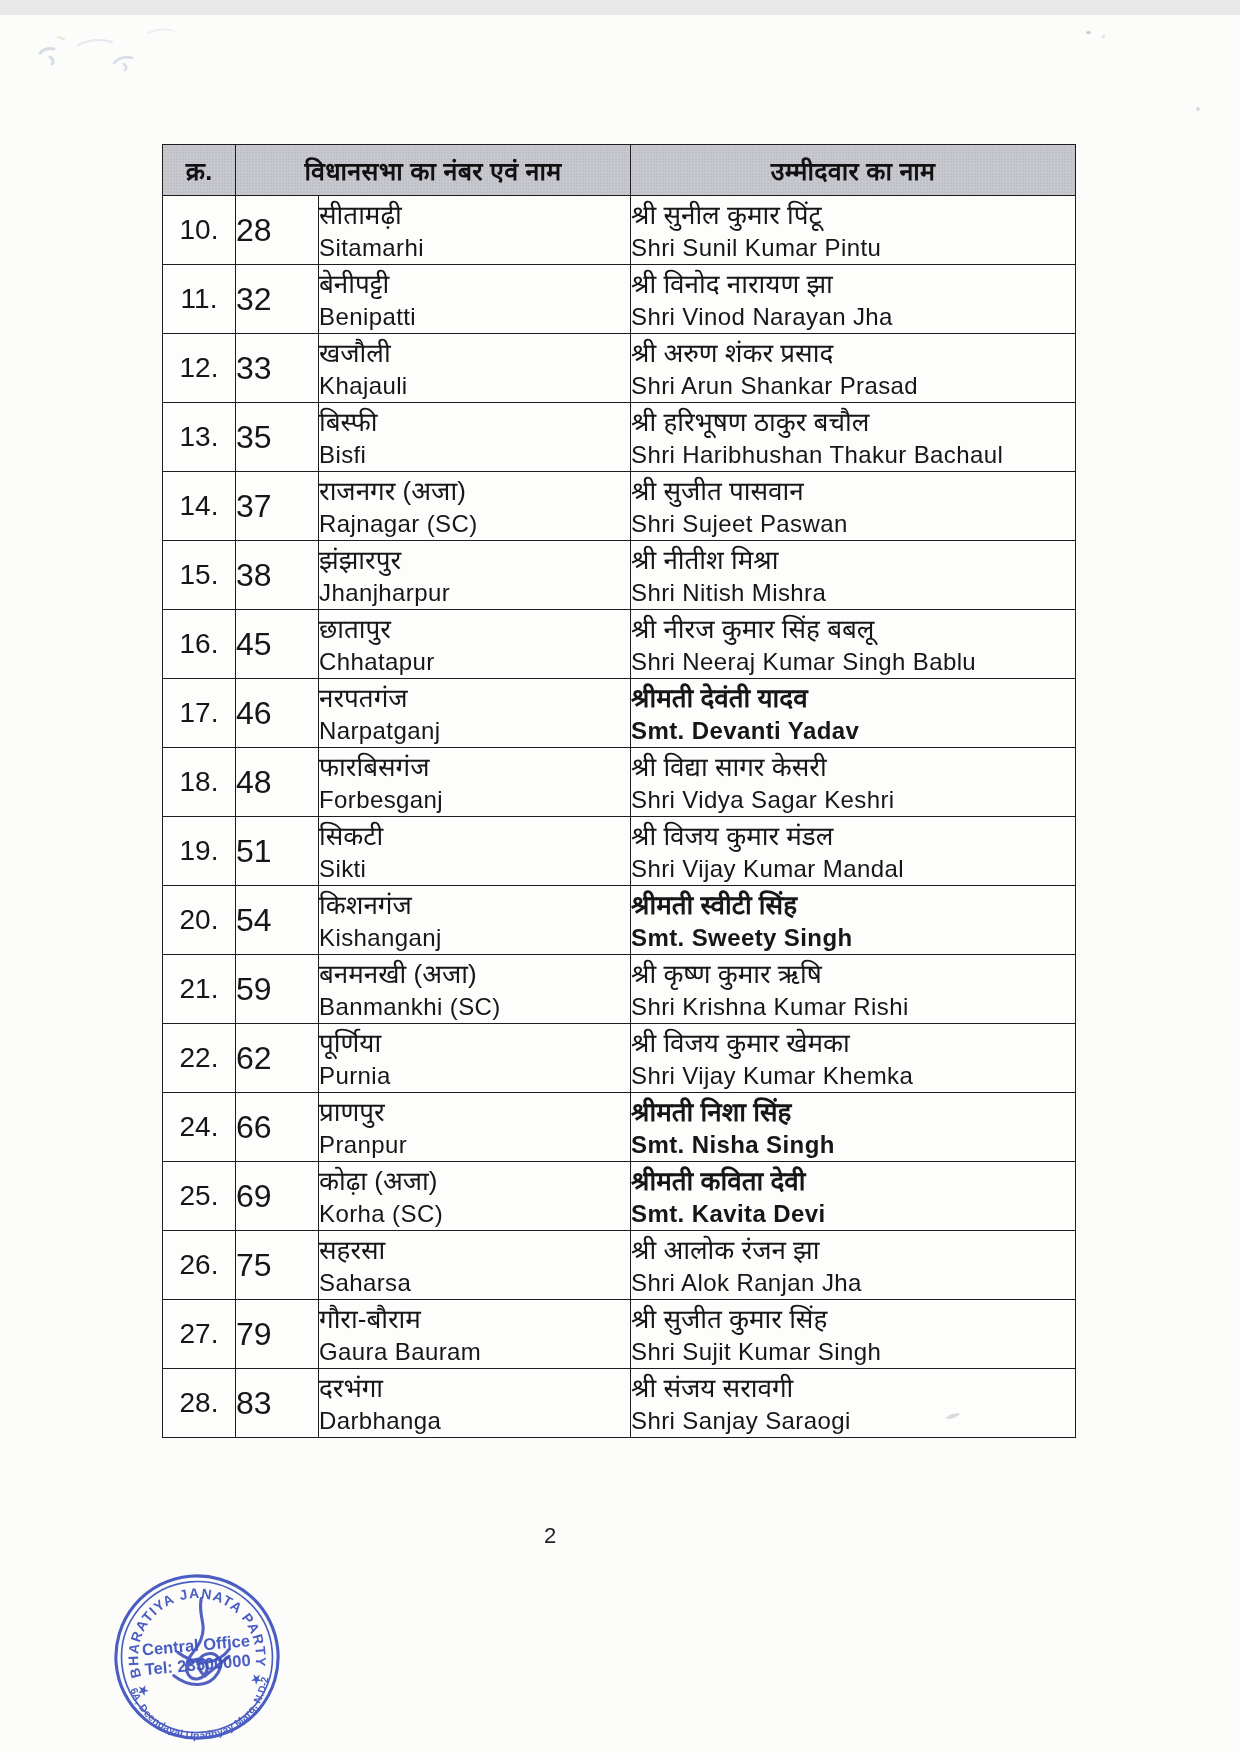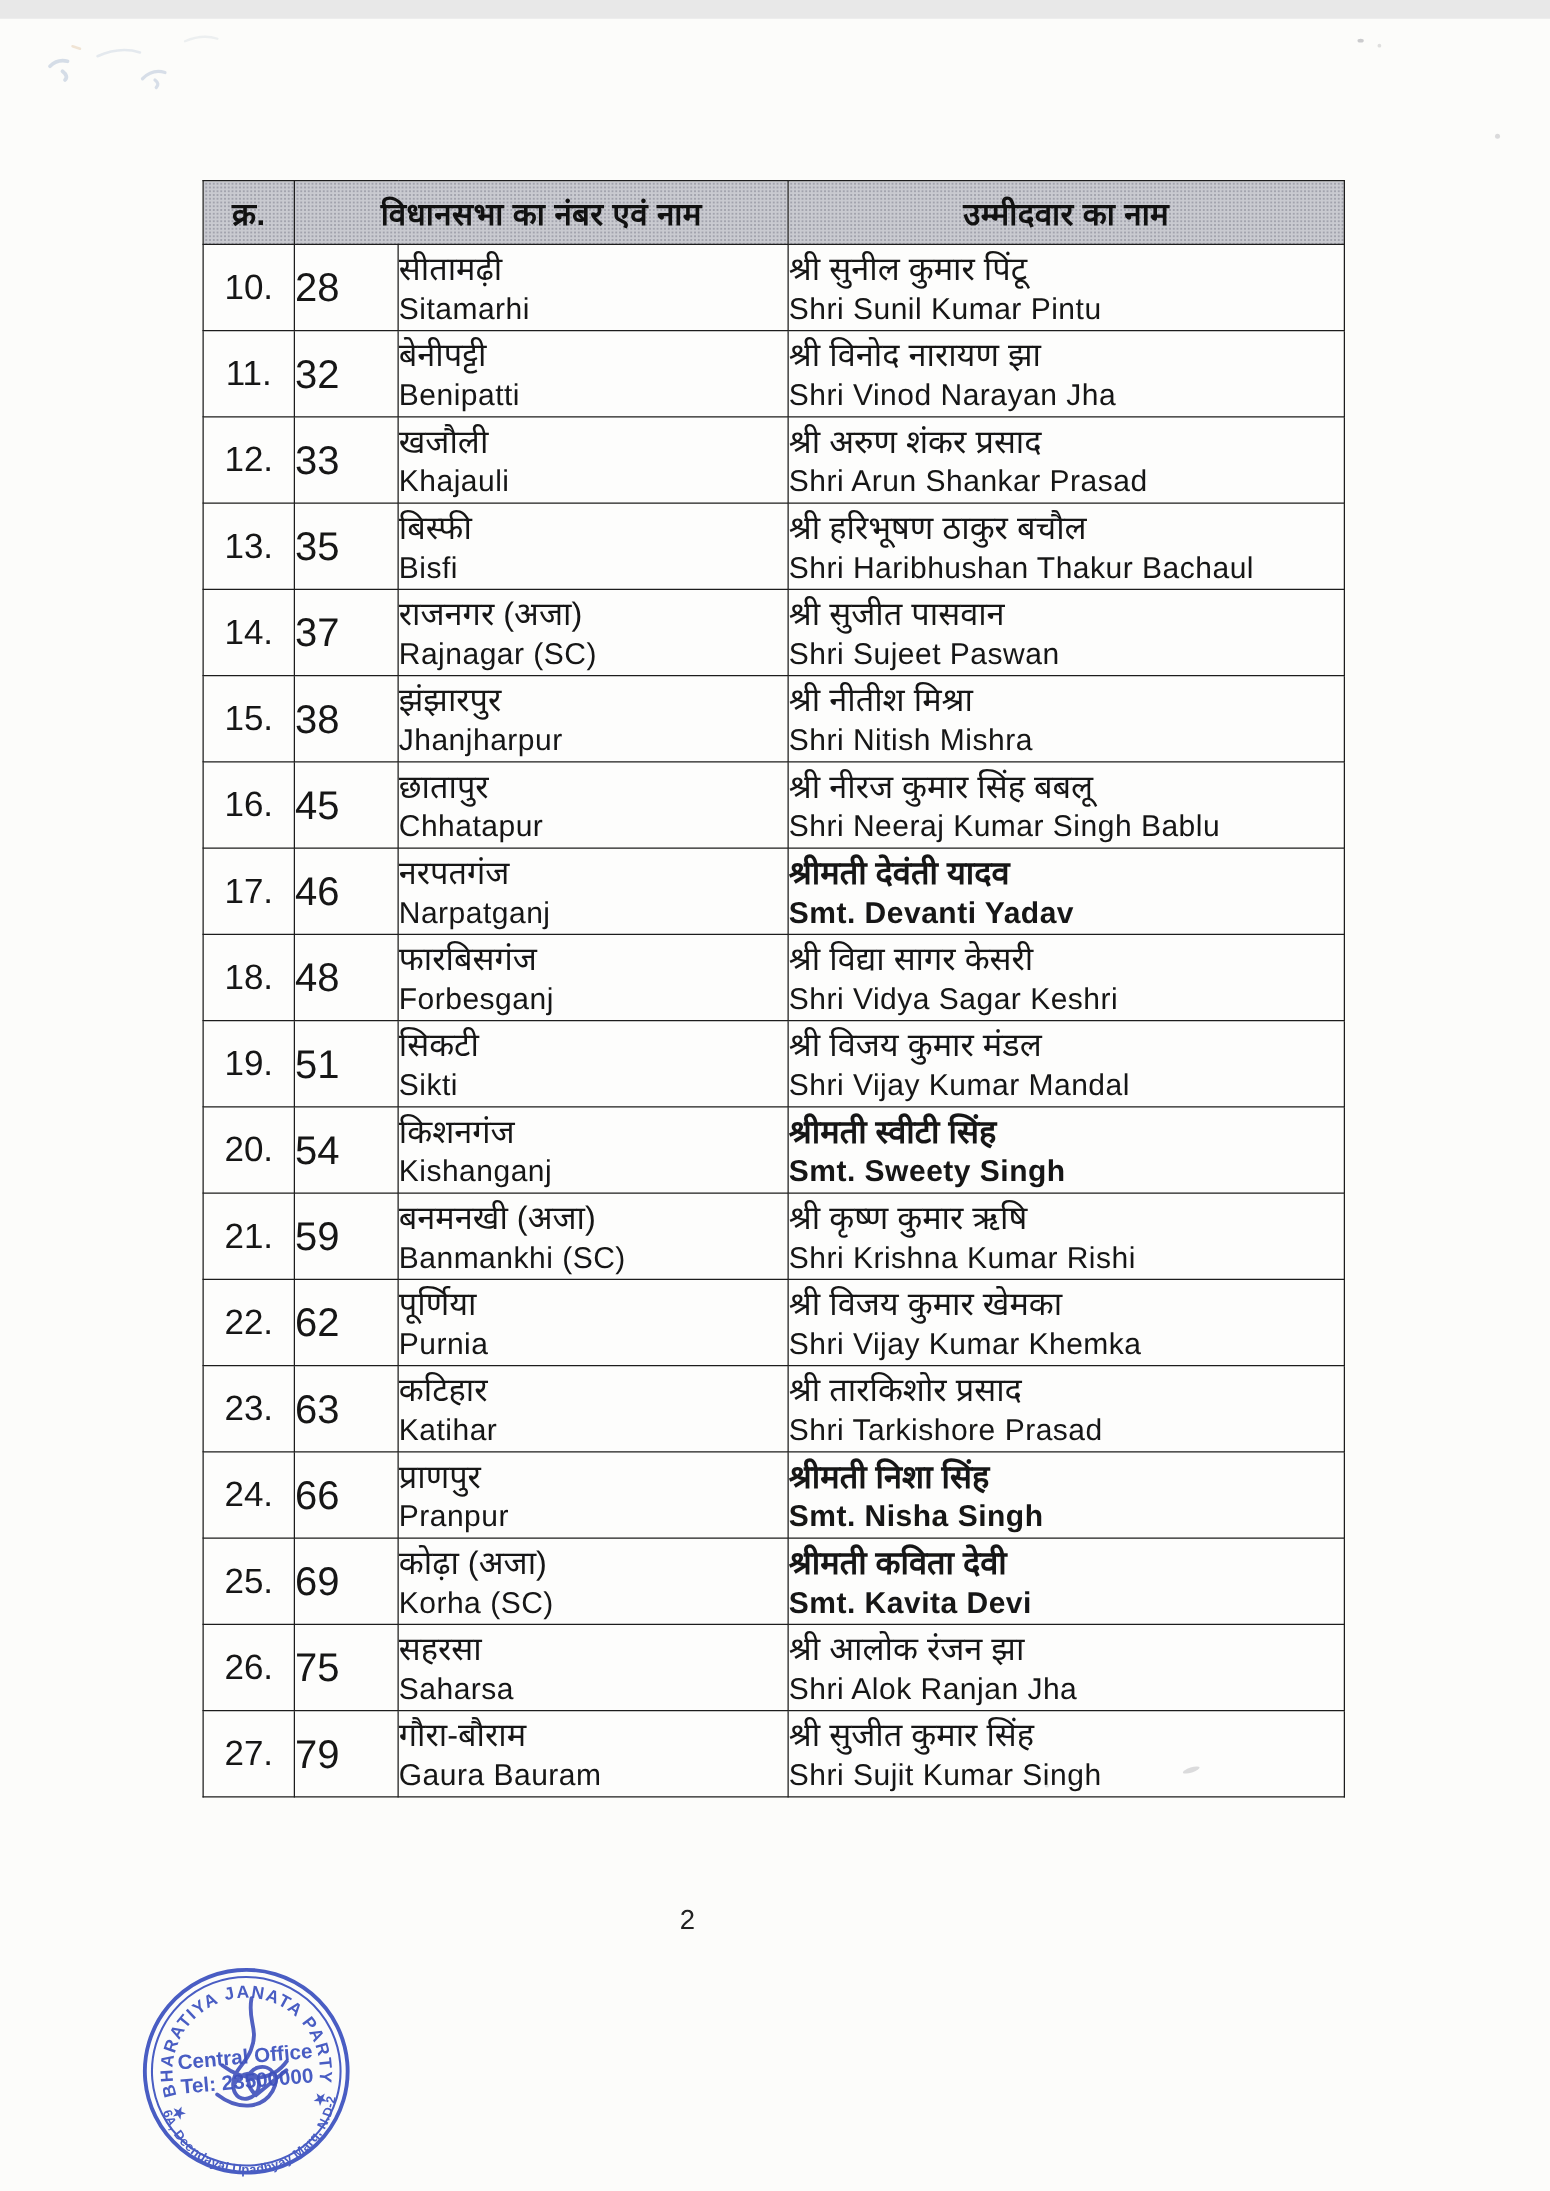--- a/index.html
+++ b/index.html
@@ -238,32 +238,20 @@
       <td class="c-num"><span>62</span></td>
       <td class="c-name">
         <div class="hi">पूर्णिया</div>
         <div class="en">Purnia</div>
       </td>
       <td class="c-cand">
         <div class="hi">श्री विजय कुमार खेमका</div>
         <div class="en">Shri Vijay Kumar Khemka</div>
       </td>
     </tr>
-        <tr>
-      <td class="c-sno"><span>23.</span></td>
-      <td class="c-num"><span>63</span></td>
-      <td class="c-name">
-        <div class="hi">कटिहार</div>
-        <div class="en">Katihar</div>
-      </td>
-      <td class="c-cand">
-        <div class="hi">श्री तारकिशोर प्रसाद</div>
-        <div class="en">Shri Tarkishore Prasad</div>
-      </td>
-    </tr>
         <tr class="bold">
       <td class="c-sno"><span>24.</span></td>
       <td class="c-num"><span>66</span></td>
       <td class="c-name">
         <div class="hi">प्राणपुर</div>
         <div class="en">Pranpur</div>
       </td>
       <td class="c-cand">
         <div class="hi">श्रीमती निशा सिंह</div>
         <div class="en">Smt. Nisha Singh</div>
@@ -296,20 +284,32 @@
         <tr>
       <td class="c-sno"><span>27.</span></td>
       <td class="c-num"><span>79</span></td>
       <td class="c-name">
         <div class="hi">गौरा-बौराम</div>
         <div class="en">Gaura Bauram</div>
       </td>
       <td class="c-cand">
         <div class="hi">श्री सुजीत कुमार सिंह</div>
         <div class="en">Shri Sujit Kumar Singh</div>
+      </td>
+    </tr>
+        <tr>
+      <td class="c-sno"><span>28.</span></td>
+      <td class="c-num"><span>83</span></td>
+      <td class="c-name">
+        <div class="hi">दरभंगा</div>
+        <div class="en">Darbhanga</div>
+      </td>
+      <td class="c-cand">
+        <div class="hi">श्री संजय सरावगी</div>
+        <div class="en">Shri Sanjay Saraogi</div>
       </td>
     </tr>
       </tbody>
   </table>
 
   <div class="pagenum">2</div>
 
   <svg class="stamp" width="186" height="186" viewBox="0 0 180 180">
     <defs>
       <path id="arcTop" d="M 46.3 126.6 A 57 57 0 1 1 133.7 126.6"></path>

